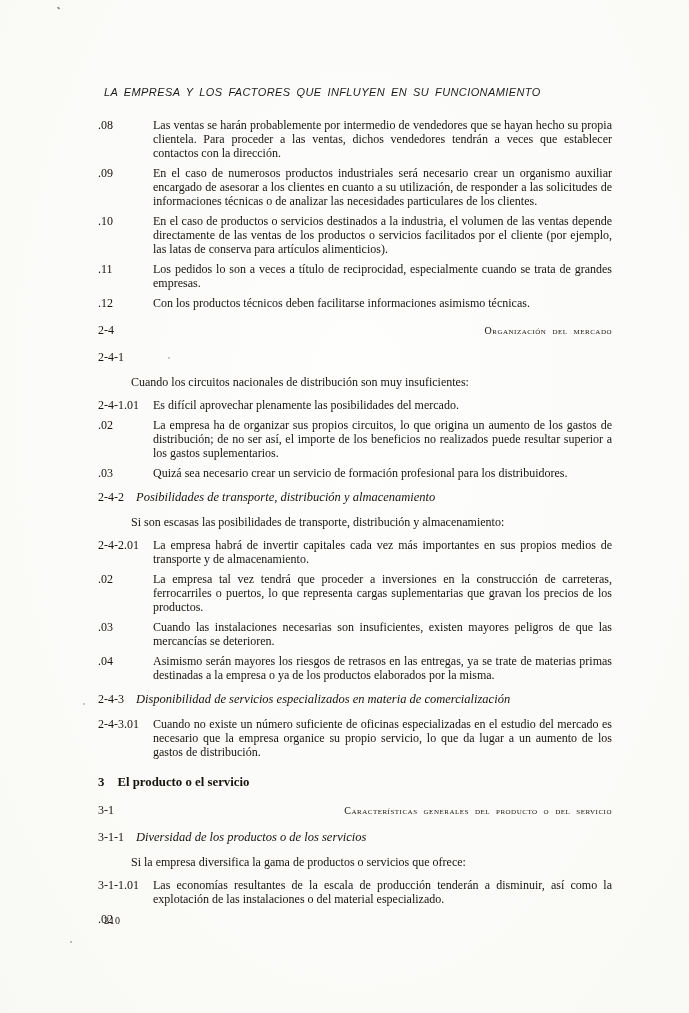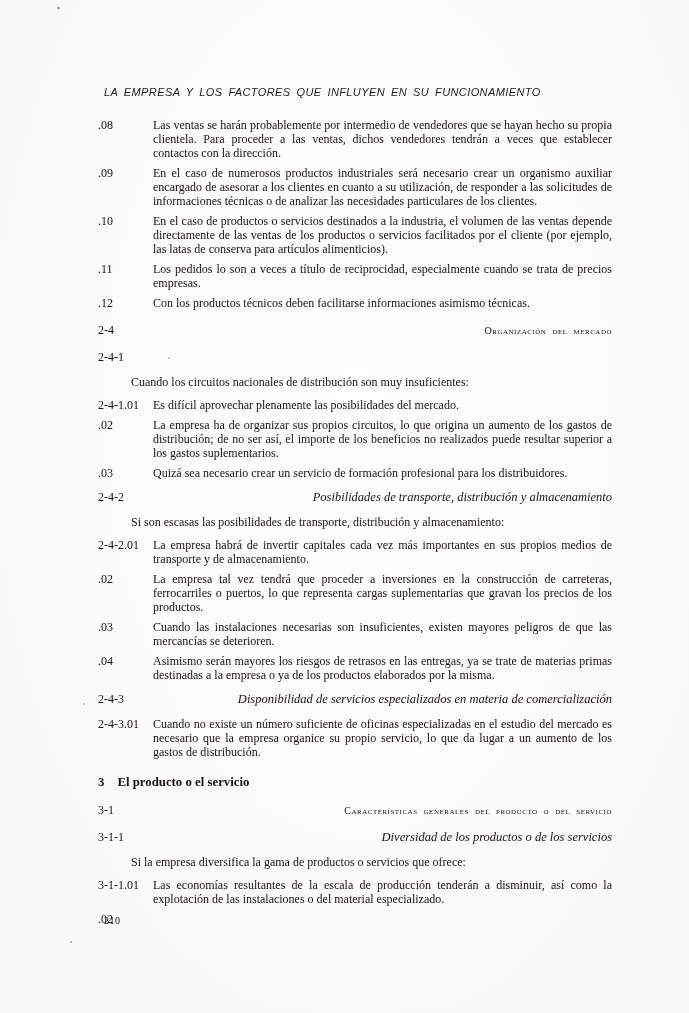--- a/index.html
+++ b/index.html
@@ -29,21 +29,21 @@
     font-size:12px;line-height:14px;
   }
   
   .blk-item{display:grid;grid-template-columns:47px 1fr;column-gap:8px;margin-top:6px;}
   .blk-item .num{text-align:left;white-space:nowrap;}
   .blk-item .txt{margin:0;text-align:justify;}
   
   .blk-section{display:flex;gap:13px;margin-top:13px;margin-bottom:12px;line-height:15px;justify-content:space-between;}
   .blk-section .title{font-variant:small-caps;letter-spacing:0.5px;word-spacing:3px;font-size:10px;}
   
-  .blk-subsection{display:flex;gap:12px;margin-top:10px;margin-bottom:10px;line-height:15px;justify-content:space-between;}
+  .blk-subsection{display:flex;gap:12px;margin-top:10px;margin-bottom:10px;line-height:15px;}
   .blk-subsection .title{font-style:italic;font-size:12.5px;}
   
   .blk-chapter{display:flex;gap:13px;margin-top:16px;margin-bottom:11px;font-weight:bold;font-size:12.8px;line-height:15px;}
   
   .blk-intro{margin-top:8px;margin-bottom:9px;padding-left:33px;}
   .page-number{
     position:absolute;left:104px;top:915px;
     font-size:10px;letter-spacing:0.5px;
   }
   .speck{position:absolute;background:#8a8a84;border-radius:50%;}
@@ -71,21 +71,21 @@
       <div class="blk-item">
     <span class="num">.09</span>
     <p class="txt">En el caso de numerosos productos industriales será necesario crear un organismo auxiliar encargado de asesorar a los clientes en cuanto a su utilización, de responder a las solicitudes de informaciones técnicas o de analizar las necesidades particulares de los clientes.</p>
   </div>
       <div class="blk-item">
     <span class="num">.10</span>
     <p class="txt">En el caso de productos o servicios destinados a la industria, el volumen de las ventas depende directamente de las ventas de los productos o servicios facilitados por el cliente (por ejemplo, las latas de conserva para artículos alimenticios).</p>
   </div>
       <div class="blk-item">
     <span class="num">.11</span>
-    <p class="txt">Los pedidos lo son a veces a título de reciprocidad, especialmente cuando se trata de precios empresas.</p>
+    <p class="txt">Los pedidos lo son a veces a título de reciprocidad, especialmente cuando se trata de grandes empresas.</p>
   </div>
       <div class="blk-item">
     <span class="num">.12</span>
     <p class="txt">Con los productos técnicos deben facilitarse informaciones asimismo técnicas.</p>
   </div>
       <div class="blk-section">
     <span class="num">2-4</span>
     <span class="title">Organización del mercado</span>
   </div>
       <div class="blk-subsection">

